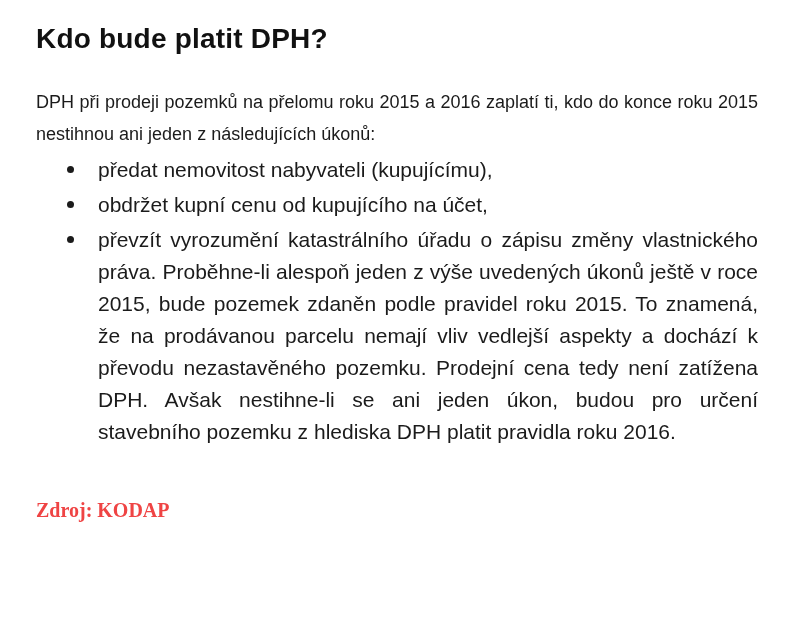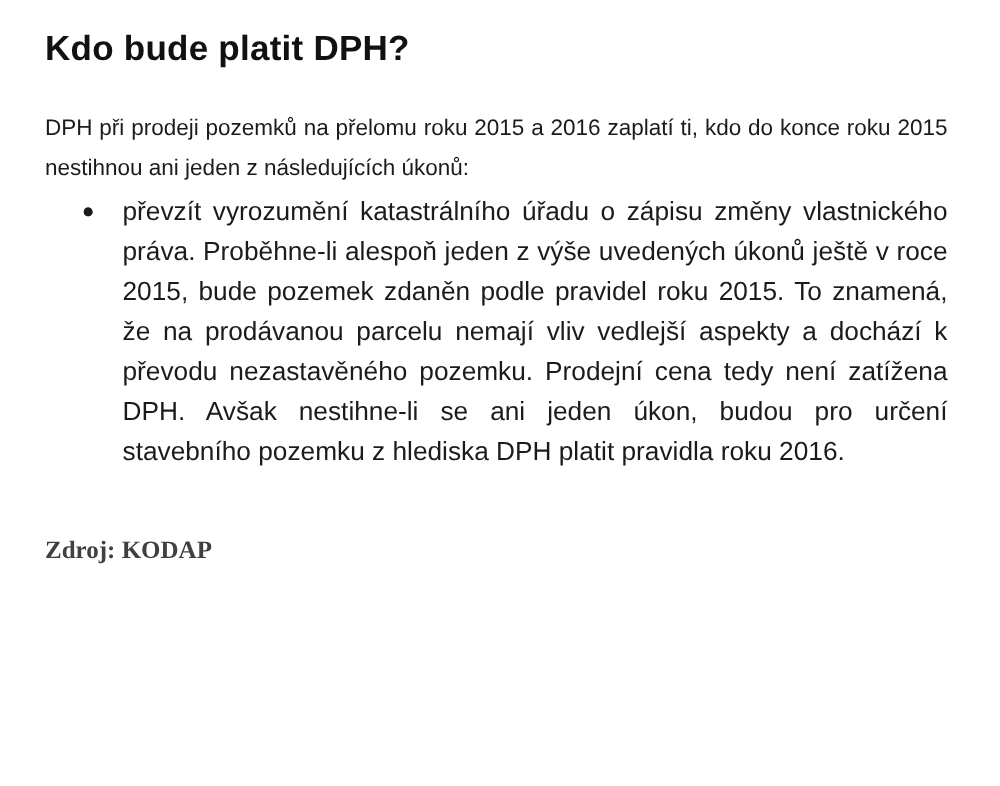--- a/index.html
+++ b/index.html
@@ -57,36 +57,41 @@
       height: 7px;
       border-radius: 50%;
       background: #1b1b1b;
     }
     .source-line {
       margin: 50px 0 0 0;
       font-family: "Liberation Serif", serif;
       font-weight: 700;
       font-size: 20px;
       line-height: 24px;
-      color: #404040;
+      color: #ef4444;
     }
   </style>
 </head>
 <body>
 
 <div class="page">
   <div class="content">
 
     <h1 class="doc-title">Kdo bude platit DPH?</h1>
 
     <p class="intro">DPH při prodeji pozemků na přelomu roku 2015 a 2016 zaplatí ti, kdo do konce roku 2015 nestihnou ani jeden z následujících úkonů:</p>
 
     <ul class="bullet-list">
       <li>
         <span class="bullet-dot"></span>
+        <span>předat nemovitost nabyvateli (kupujícímu),</span>
+      </li>
+      <li>
+        <span class="bullet-dot"></span>
+        <span>obdržet kupní cenu od kupujícího na účet,</span>
       </li>
       <li>
         <span class="bullet-dot"></span>
         <span>převzít vyrozumění katastrálního úřadu o zápisu změny vlastnického práva. Proběhne-li alespoň jeden z výše uvedených úkonů ještě v roce 2015, bude pozemek zdaněn podle pravidel roku 2015. To znamená, že na prodávanou parcelu nemají vliv vedlejší aspekty a dochází k převodu nezastavěného pozemku. Prodejní cena tedy není zatížena DPH. Avšak nestihne-li se ani jeden úkon, budou pro určení stavebního pozemku z hlediska DPH platit pravidla roku 2016.</span>
       </li>
     </ul>
 
     <p class="source-line">
       <span>Zdroj:</span>
       <span>KODAP</span>

